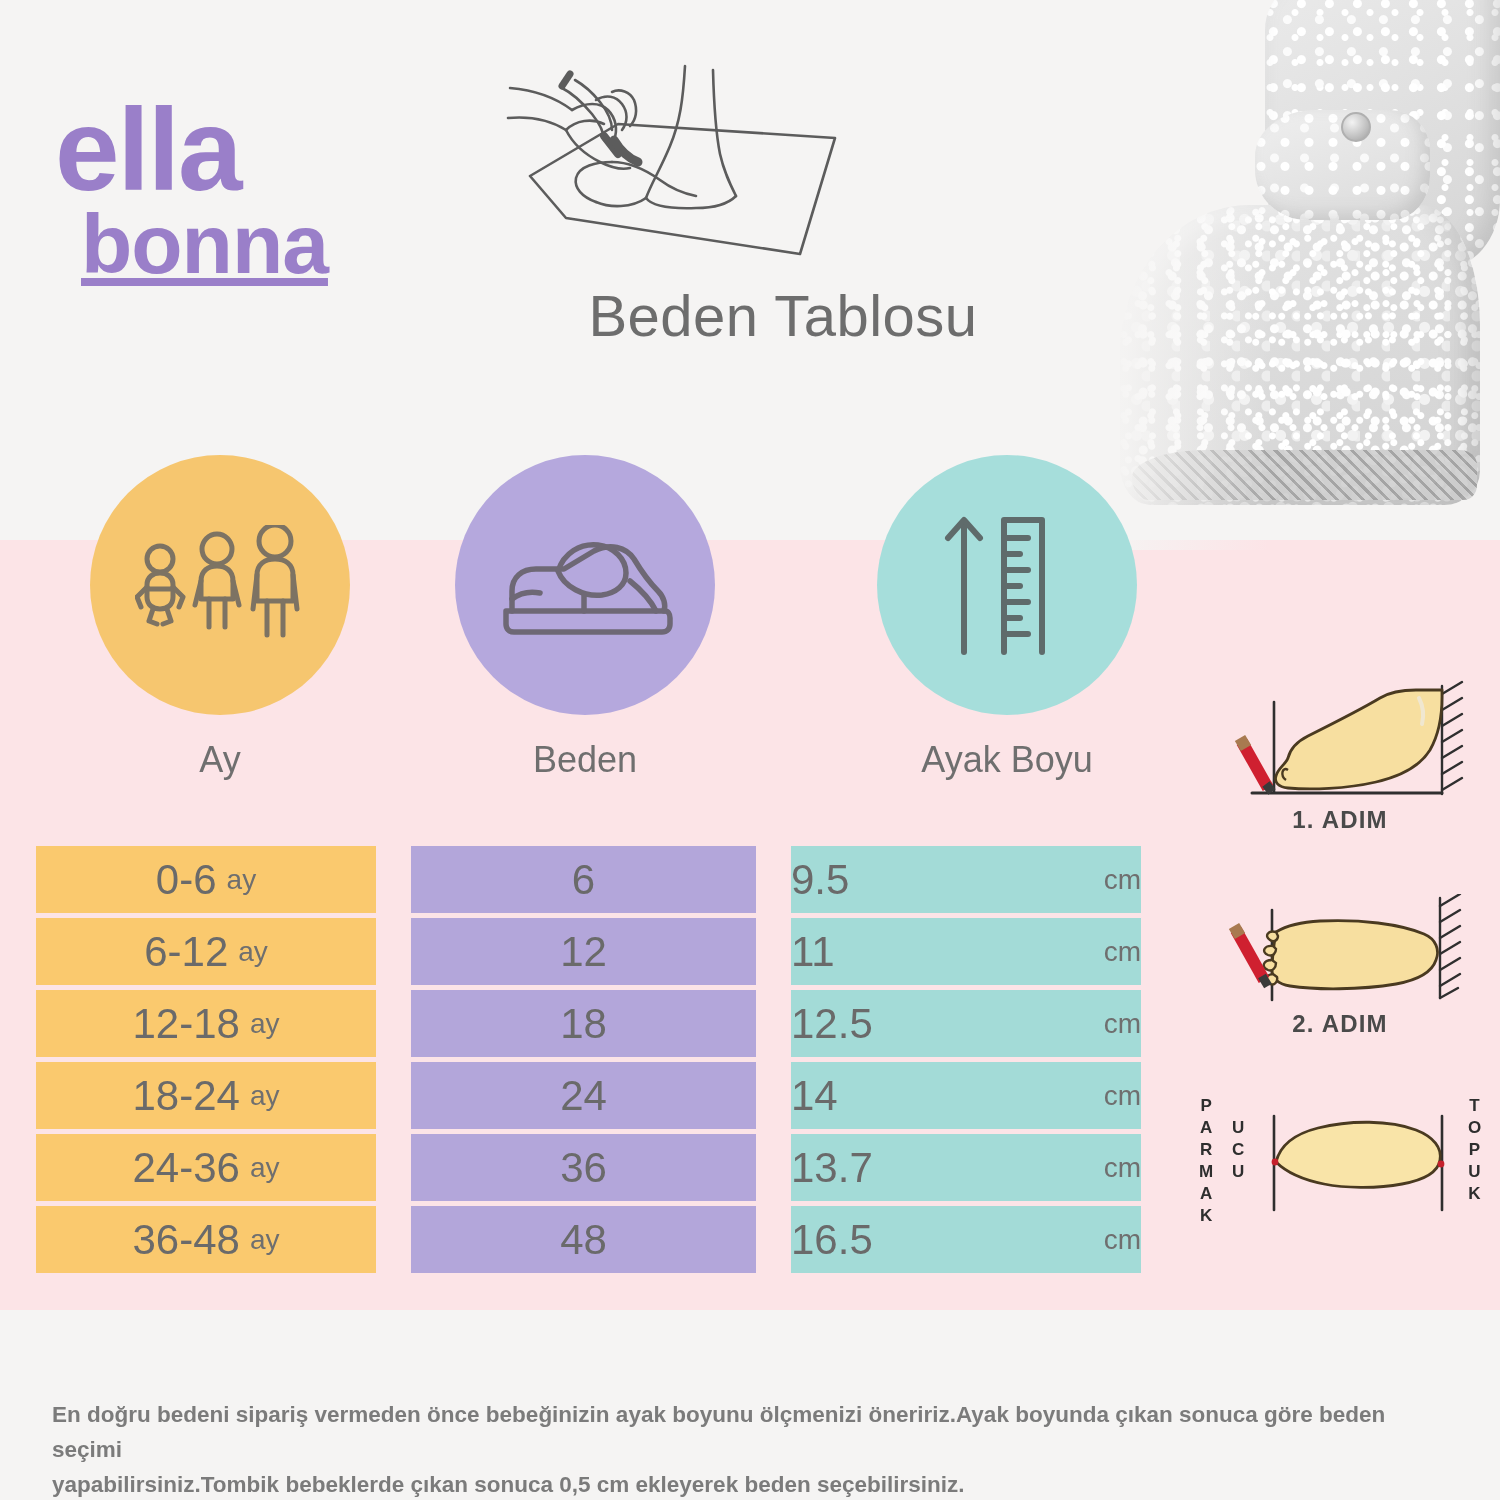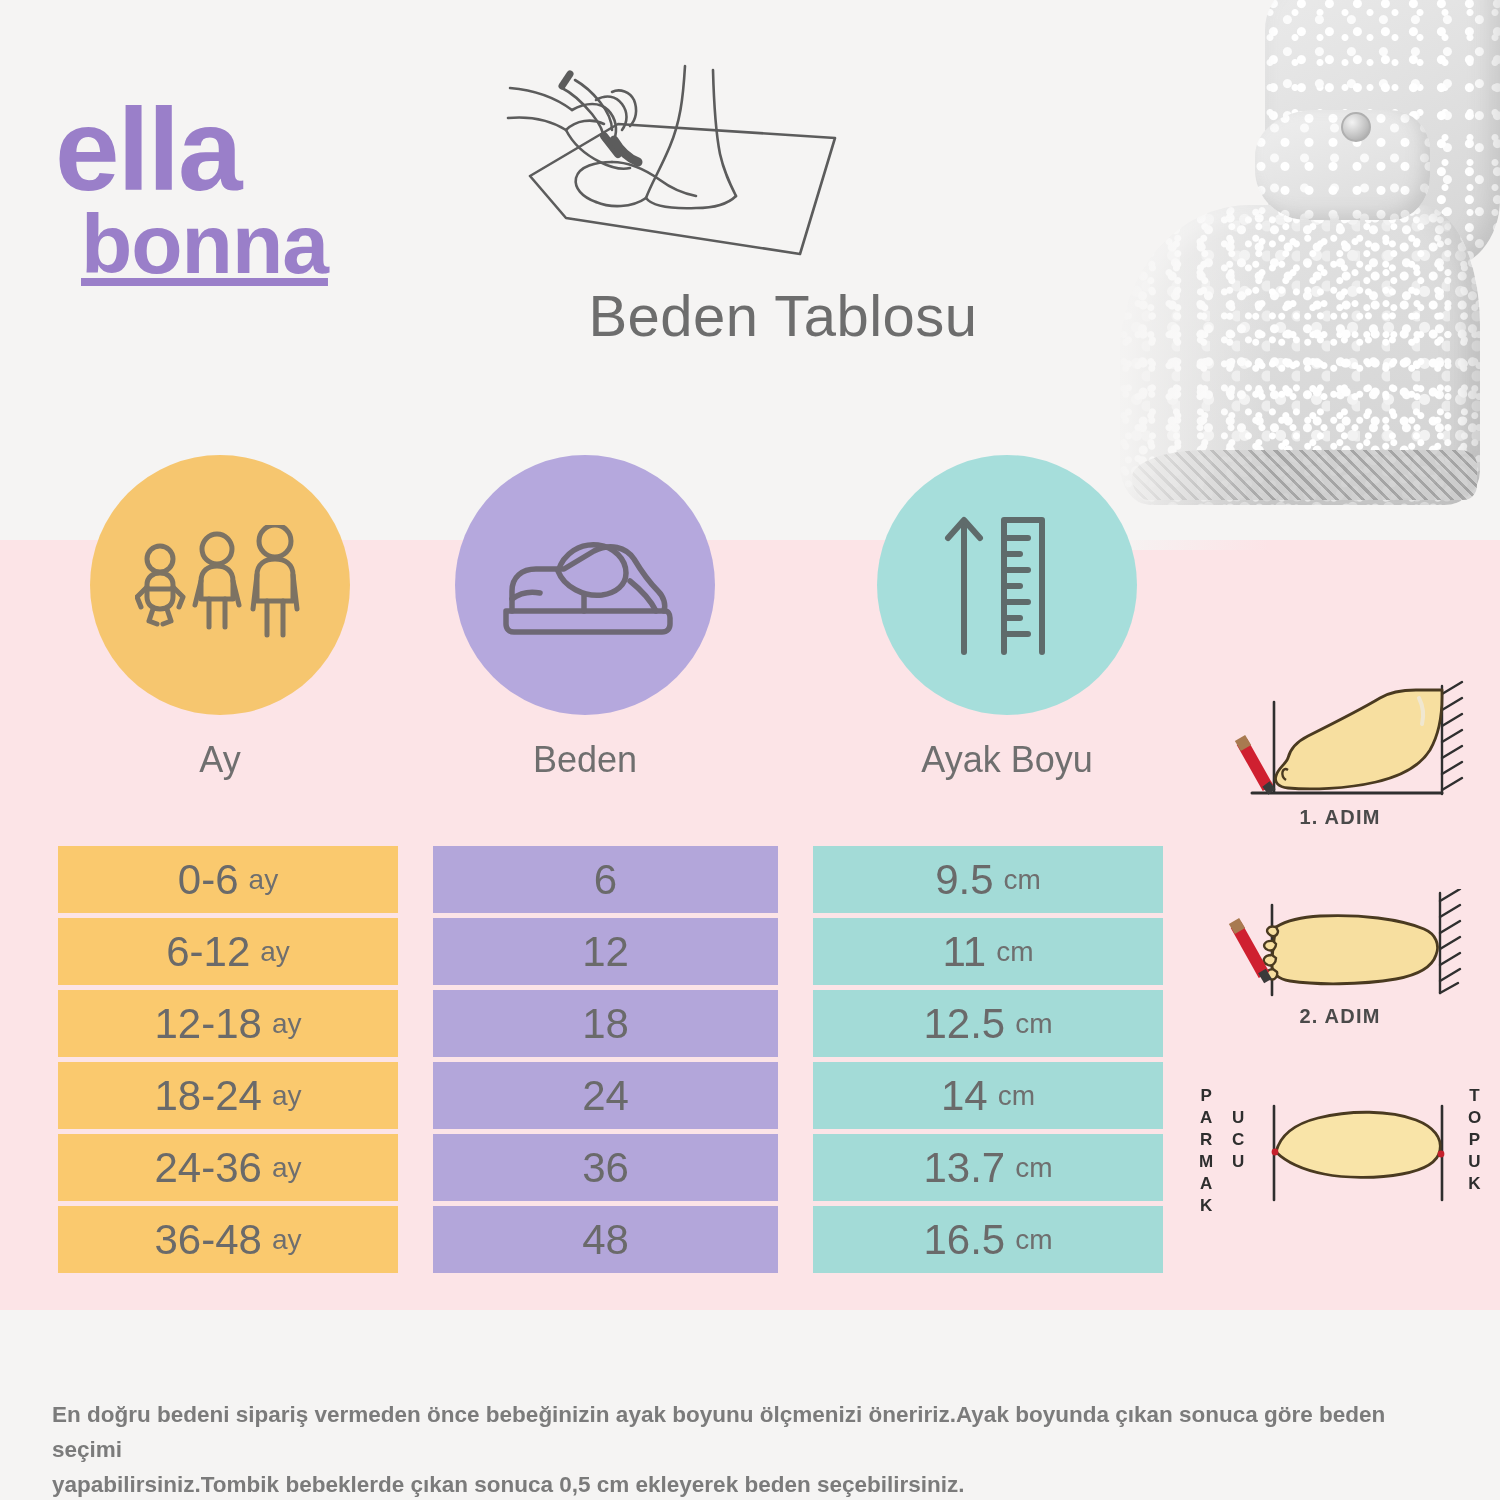--- a/index.html
+++ b/index.html
@@ -99,36 +99,36 @@
   .cat-circle{
     width:260px;height:260px;border-radius:50%;
     display:flex;align-items:center;justify-content:center;
   }
   .c-orange{background:#f6c66f;}
   .c-purple{background:#b5a8dd;}
   .c-teal{background:#a6dedb;}
   .cat-label{margin-top:24px;font-size:36px;color:#6f6f6f;}
 
   
-  .table{position:absolute;left:58px;top:846px;width:1110px;}
+  .table{position:absolute;left:36px;top:846px;width:1110px;}
   .trow{display:flex;gap:35px;margin-bottom:5px;}
   .cell{
     height:67px;display:flex;align-items:center;justify-content:center;
     color:#6a6a6a;font-size:42px;white-space:nowrap;
   }
   .cell .unit{font-size:28px;margin-left:10px;color:#6f6f6f;}
   .col-a{width:340px;background:#fac96e;}
   .col-b{width:345px;background:#b3a6da;}
-  .col-c{width:350px;background:#a3dbd7;}
+  .col-c{width:350px;background:#a3dbd7;justify-content:space-between;}
 
   
   .steps{position:absolute;left:1190px;top:680px;width:300px;}
   .step{position:relative;width:300px;}
   .step-cap{
-    text-align:center;font-size:20px;font-weight:700;color:#4a4a4a;
+    text-align:center;font-size:24px;font-weight:700;color:#4a4a4a;
     letter-spacing:1.2px;margin-top:2px;
   }
   .vert-label{
     position:absolute;font-size:17px;font-weight:700;color:#2e2e2e;
     letter-spacing:3px;writing-mode:vertical-rl;text-orientation:upright;
     line-height:.92;
   }
 
   
   .footer{

